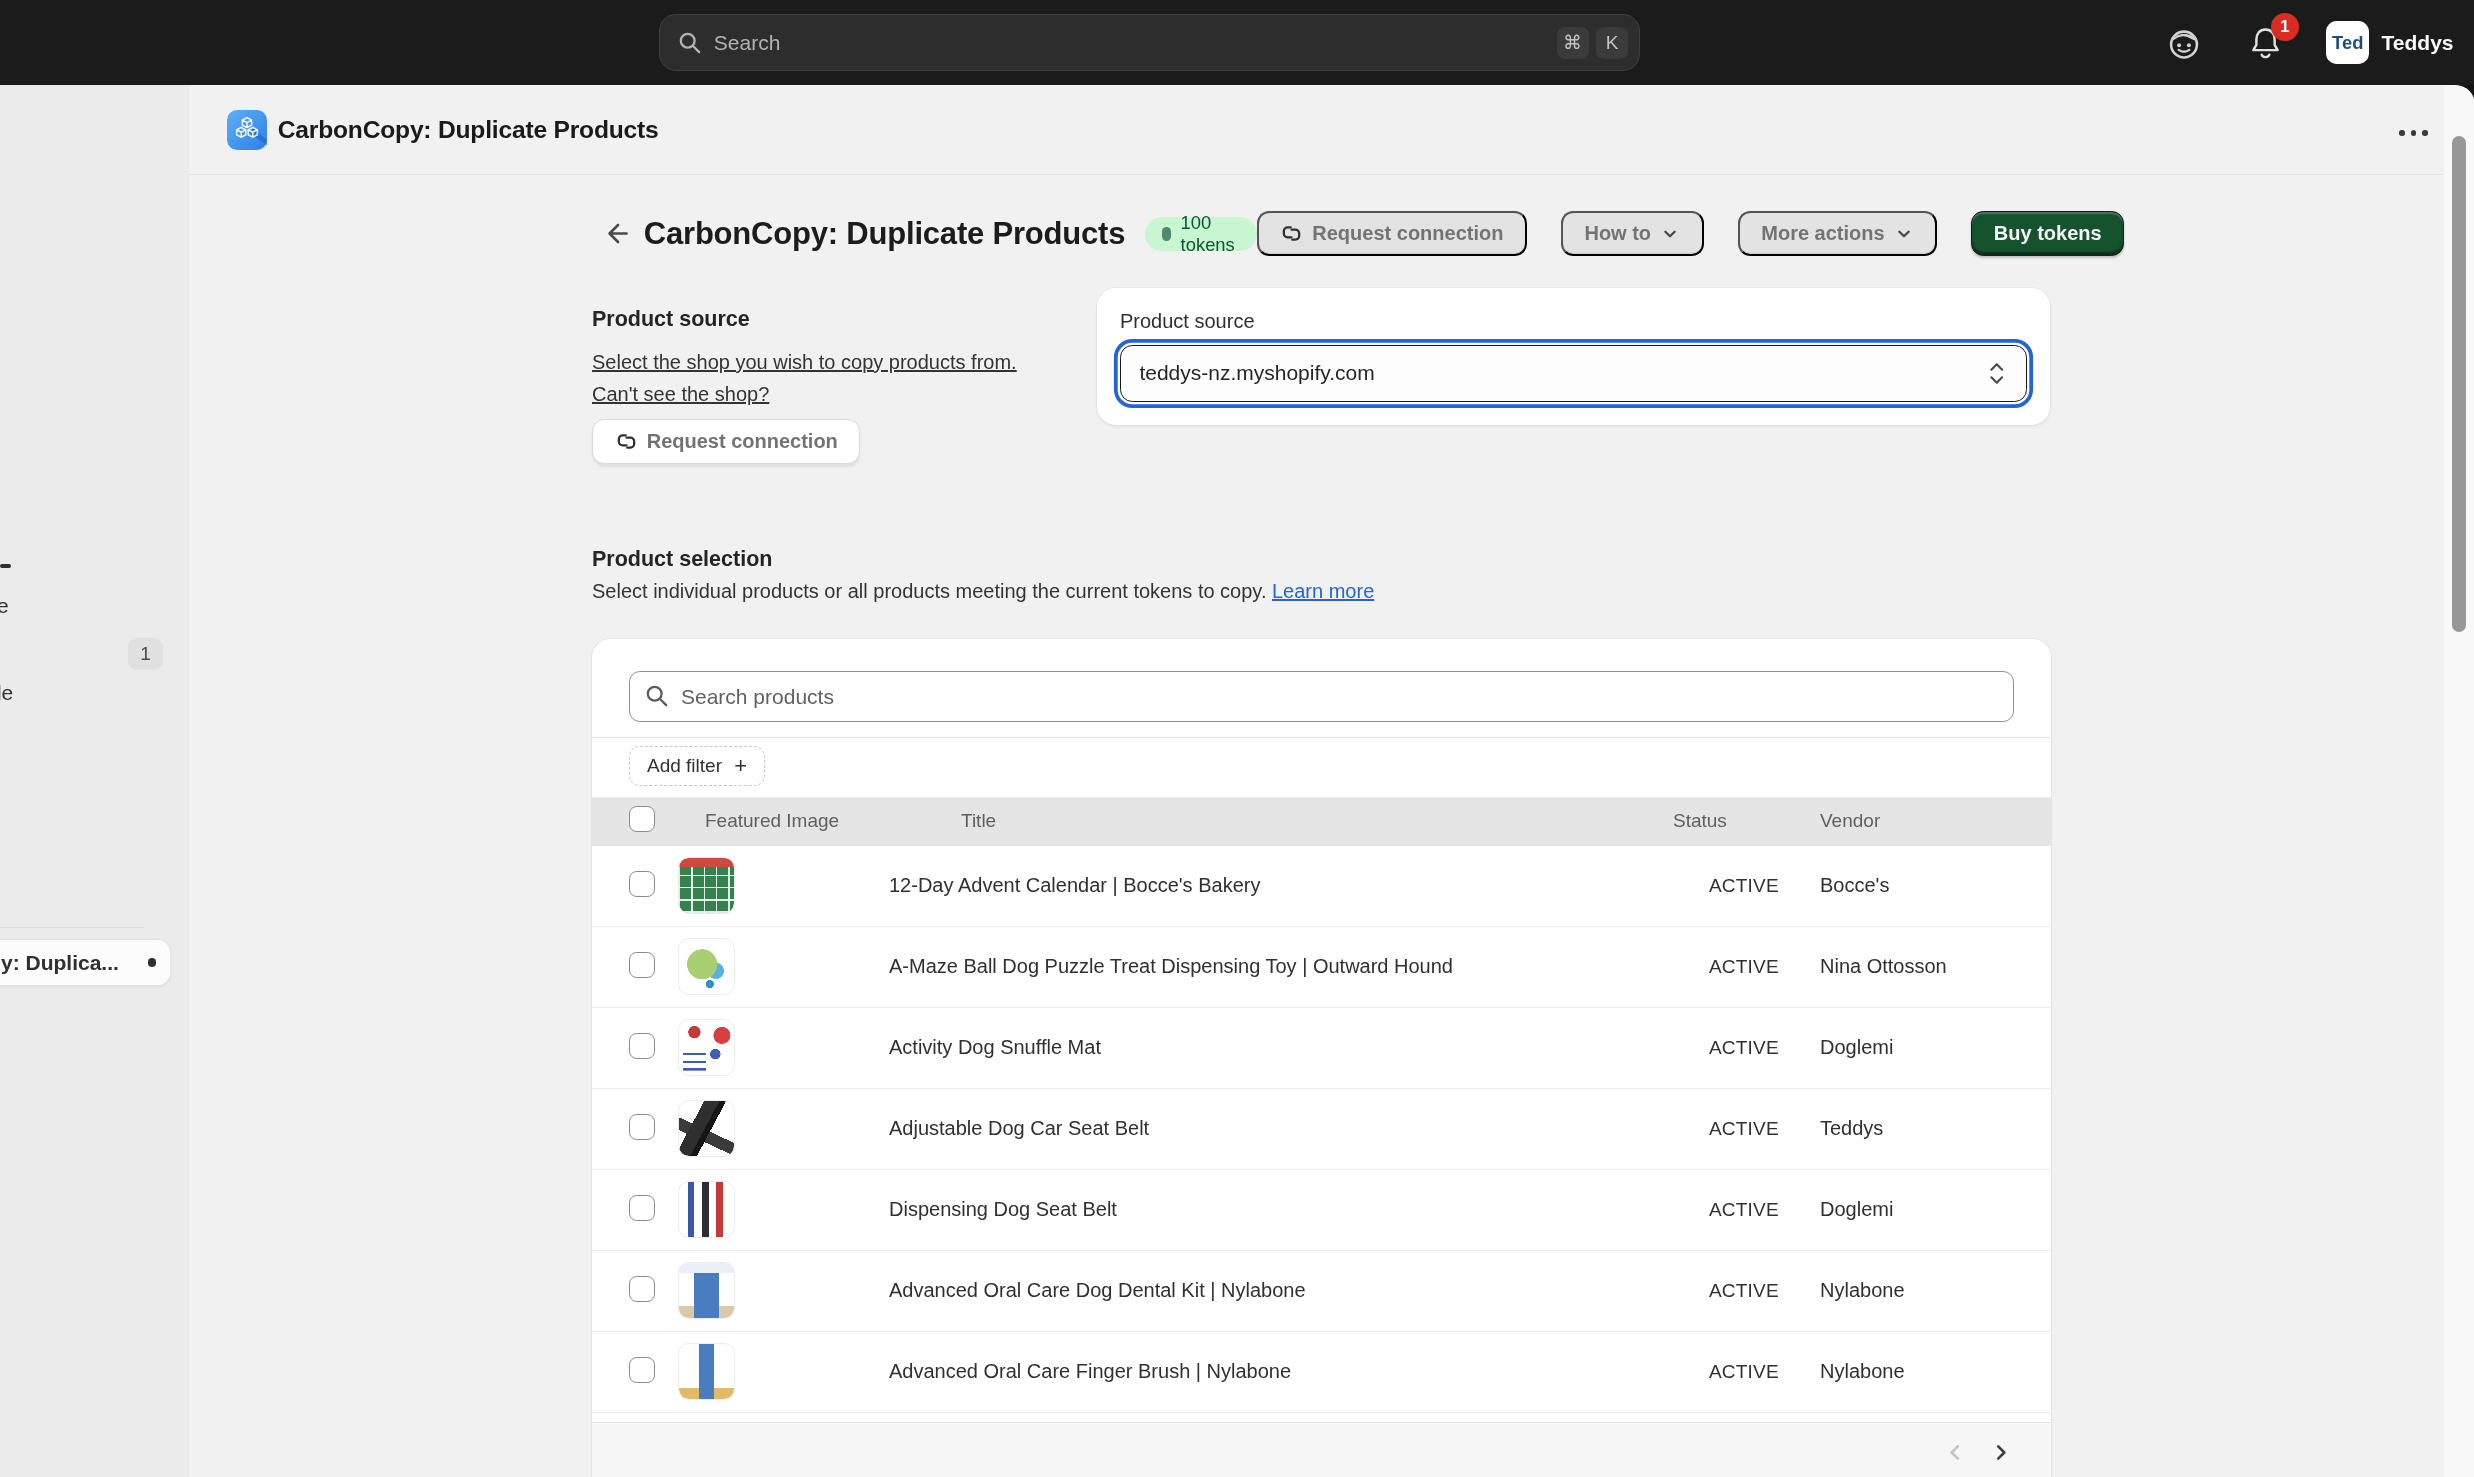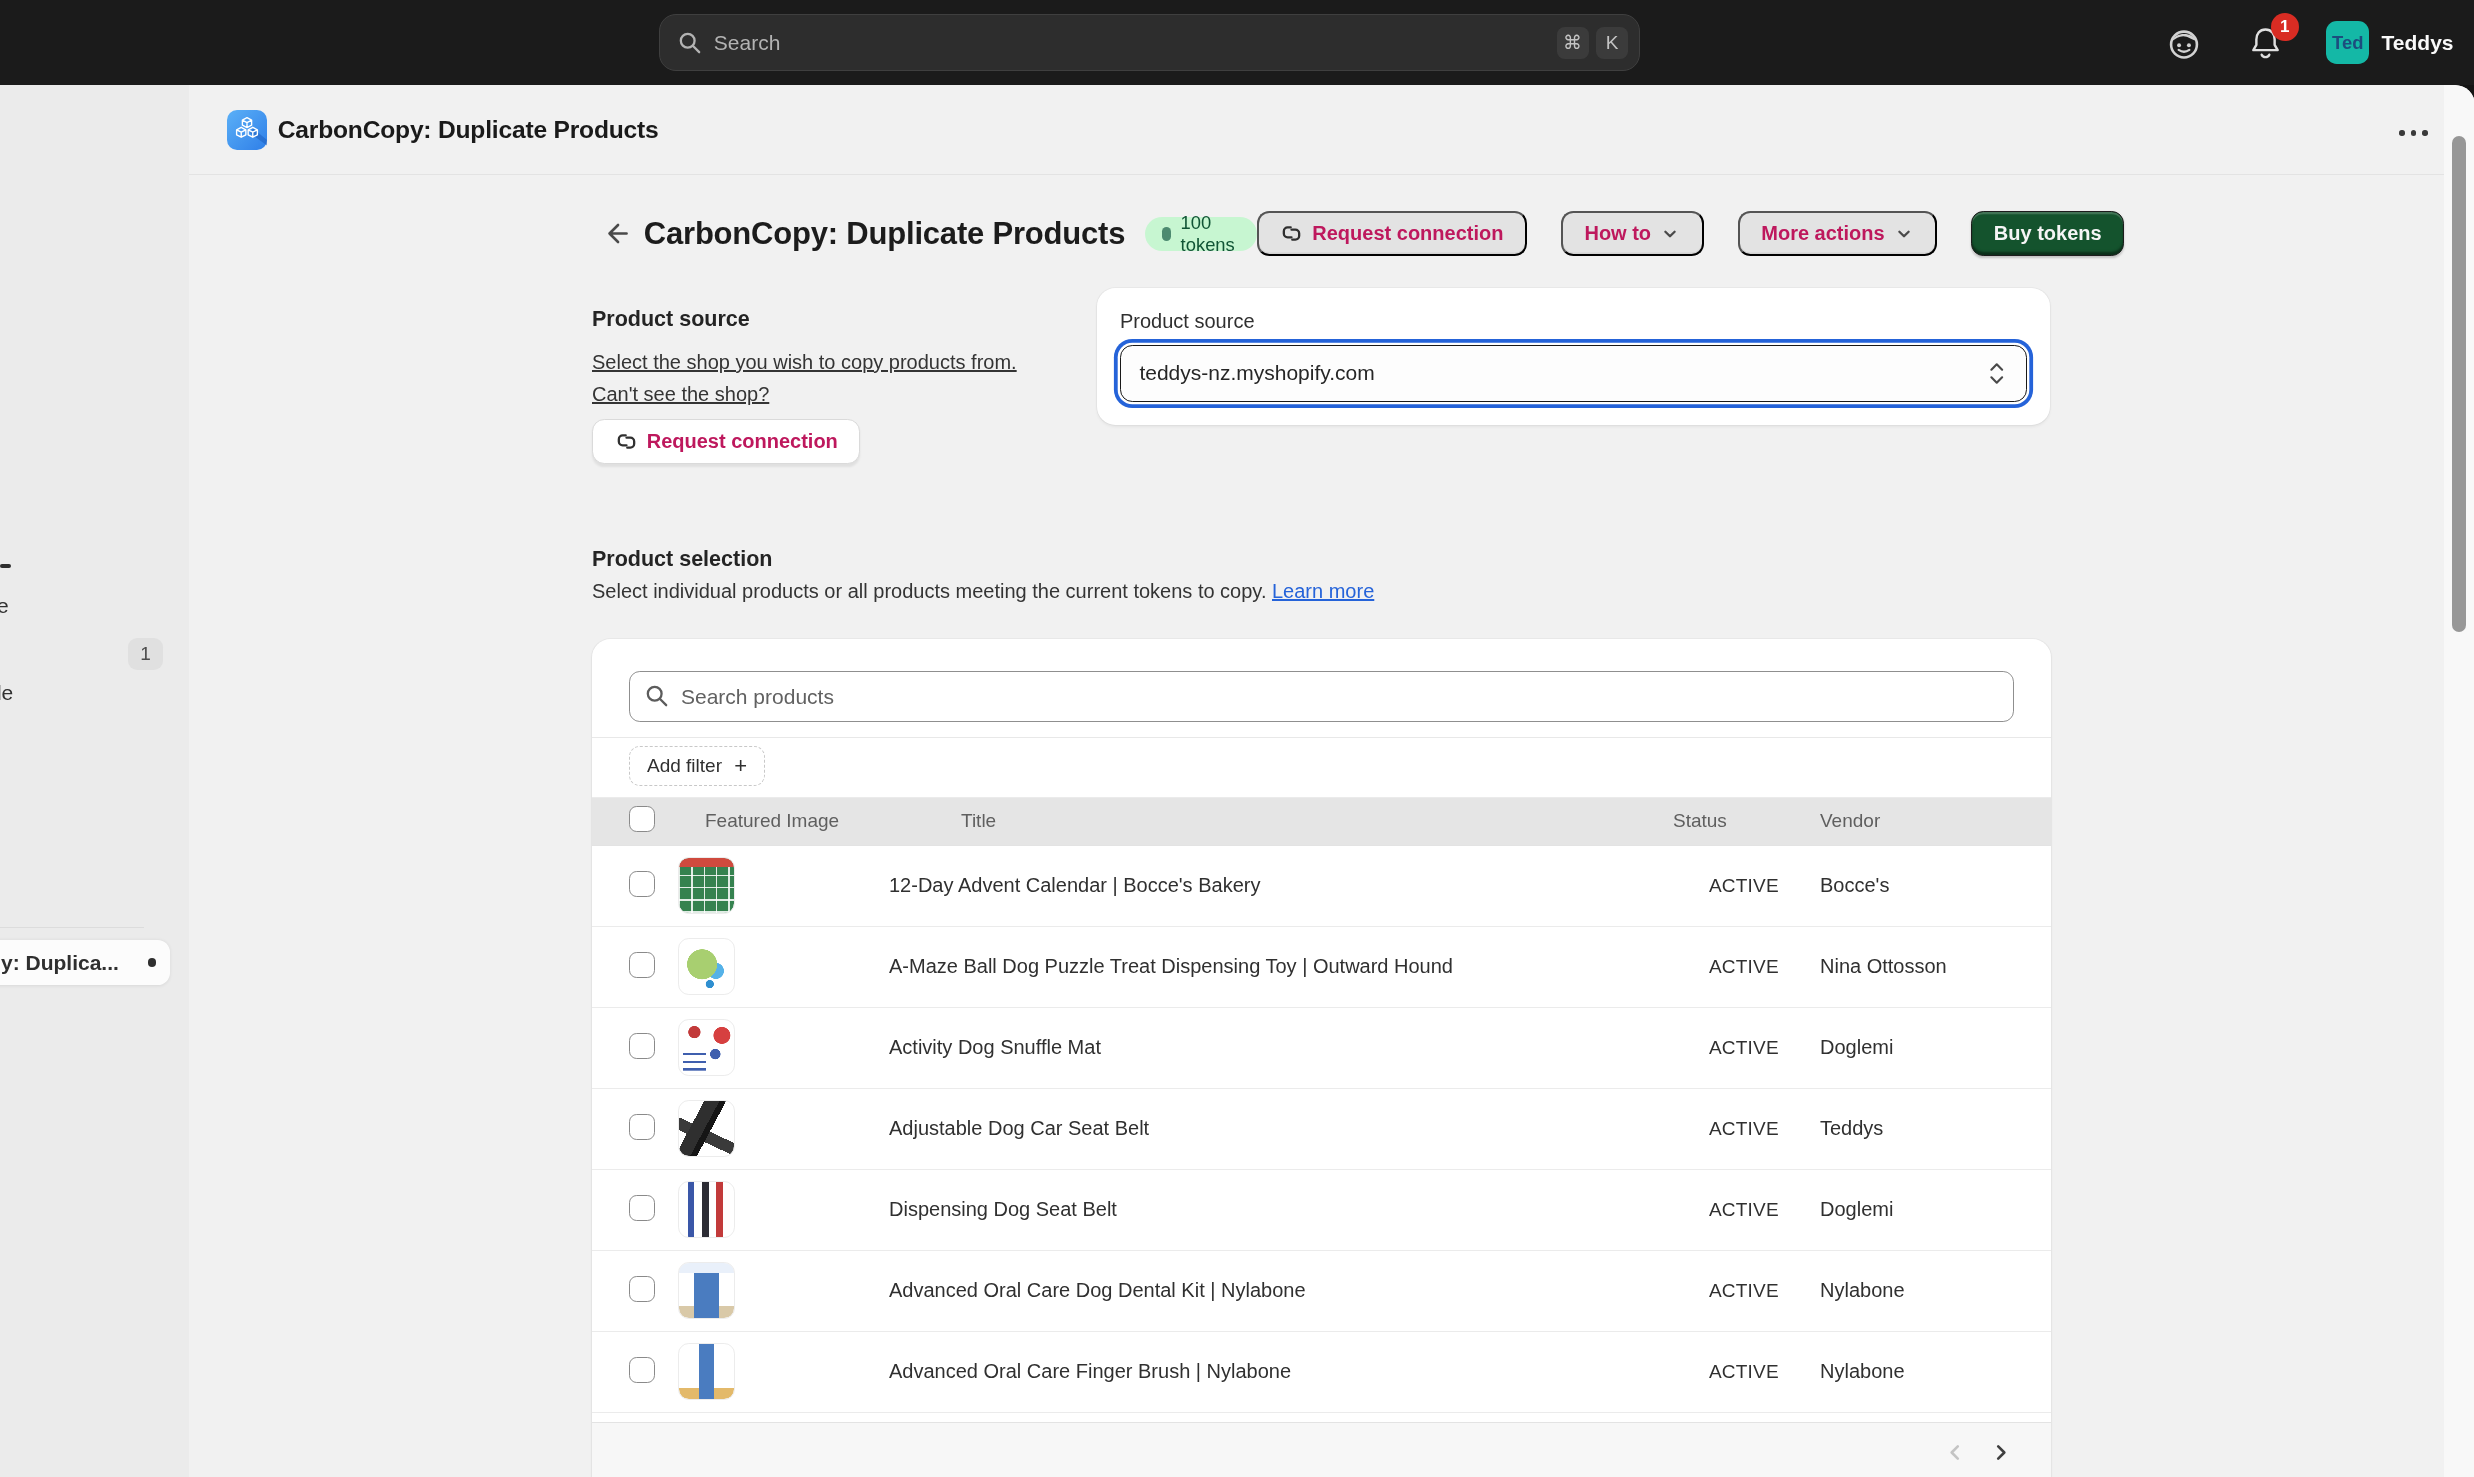--- a/index.html
+++ b/index.html
@@ -13,21 +13,21 @@
   .search-pill .ph { font-size:21px; color:#b3b3b3; margin-left:10.8px; }
   .kbd-group { margin-left:auto; display:flex; gap:7.7px; }
   .kbd { width:32px; height:32px; border-radius:7.7px; background:#3b3b3b; color:#c3c3c3; font-size:19px;
     display:flex; align-items:center; justify-content:center; }
   .top-right { position:absolute; right:21.5px; top:0; height:85px; display:flex; align-items:center; }
   .icon-btn { display:flex; align-items:center; justify-content:center; }
   .bell-wrap { position:relative; margin-left:45px; }
   .notif-badge { position:absolute; top:-12.3px; right:-15.4px; min-width:28px; height:28px; border-radius:14px;
     background:#d92c23; color:#fff; font-size:17px; font-weight:bold; display:flex; align-items:center; justify-content:center; padding:0 6.1px; }
   .user-chip { display:flex; align-items:center; margin-left:43px; }
-  .avatar { width:43px; height:43px; border-radius:10.8px; background:#14b8a6; color:#1c4d7e; font-size:18.4px; font-weight:bold;
+  .avatar { width:43px; height:43px; border-radius:10.8px; background:#ffffff; color:#1c4d7e; font-size:18.4px; font-weight:bold;
     display:flex; align-items:center; justify-content:center; }
   .store-name { color:#fafafa; font-size:21px; font-weight:bold; margin-left:12.3px; }
 
   
   .shell { position:absolute; left:0; top:85px; right:0; bottom:0; }
   .sliver { position:absolute; left:0; top:0; width:189px; bottom:0; background:#ebebeb; }
   .frag { position:absolute; font-size:21px; color:#303030; }
   .frag-dash { position:absolute; left:0; top:479px; width:10.8px; height:3.8px; background:#2f2f2f; border-radius:2.3px; }
   .sliver-badge { position:absolute; left:128px; top:553px; width:35px; height:32px; border-radius:9.2px; background:#e0e0e0;
     color:#4c4c4c; font-size:19px; display:flex; align-items:center; justify-content:center; }
@@ -50,21 +50,21 @@
   
   .header-row { position:absolute; left:410px; right:426px; top:35px; height:45px; display:flex; align-items:center; }
   .back-btn { width:34px; height:34px; display:flex; align-items:center; justify-content:center; flex:none; }
   .page-title { font-size:31px; font-weight:bold; color:#1c1c1c; margin-left:10.8px; letter-spacing:-0.2px; white-space:nowrap; }
   .tokens-badge { margin-left:20px; height:34px; border-radius:17px; background:#c7f6d1; display:flex; align-items:center;
     padding:0 17px; gap:9.2px; }
   .tokens-badge .tdot { width:14px; height:14px; border-radius:4.6px; background:#4d8a70; }
   .tokens-badge .ttxt { font-size:18.4px; color:#105435; }
   .header-actions { margin-left:auto; display:flex; align-items:center; gap:34px; }
   .btn { height:45px; border-radius:12.3px; display:inline-flex; align-items:center; justify-content:center; gap:9.2px;
-    font-size:20px; font-weight:bold; color:#be185d; padding:0 21.5px; white-space:nowrap; cursor:default; }
+    font-size:20px; font-weight:bold; color:#737373; padding:0 21.5px; white-space:nowrap; cursor:default; }
   .btn-secondary { background:#e3e3e3; box-shadow:inset 0 -1.5px 0 rgba(0,0,0,.07); }
   .btn-primary { background:#14532d; color:#f5f5f5; border:1.5px solid #1c1c1c;
     box-shadow:inset 0 2.3px 0.8px rgba(255,255,255,.2), inset 0 -3.1px 2.3px rgba(0,0,0,.45), 0 1.5px 2.3px rgba(0,0,0,.2); }
   .btn-white { background:#fff; border:1.5px solid #dadada; box-shadow:0 2.3px 2.3px rgba(0,0,0,.07); }
 
   
   .src-heading { position:absolute; left:403px; top:131px; font-size:21.5px; font-weight:bold; color:#242424; }
   .src-desc { position:absolute; left:403px; top:171px; width:438px; font-size:20px; line-height:31.5px; color:#343434;text-decoration:underline; }
   .src-reqbtn { position:absolute; left:403px; top:243px; }
   .src-card { position:absolute; left:908px; top:112px; width:953px; height:137px; background:#fff; border-radius:18.4px;

